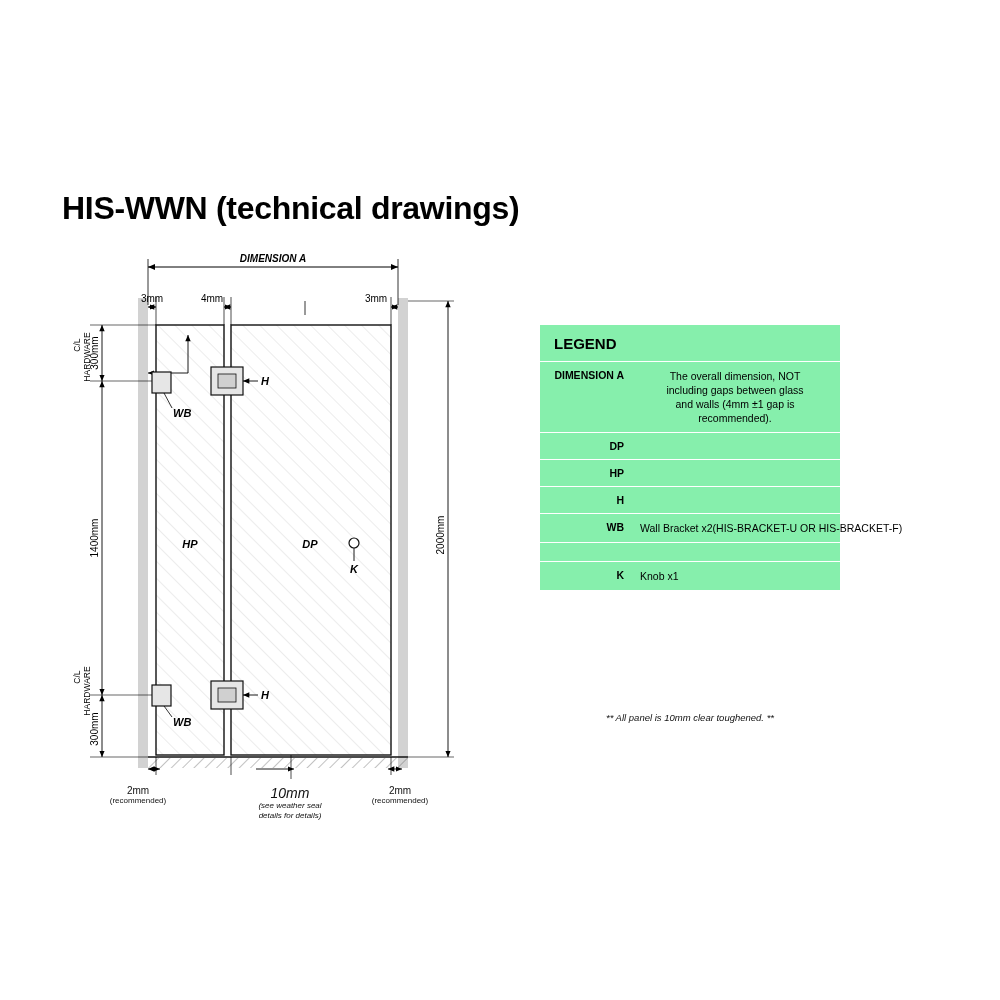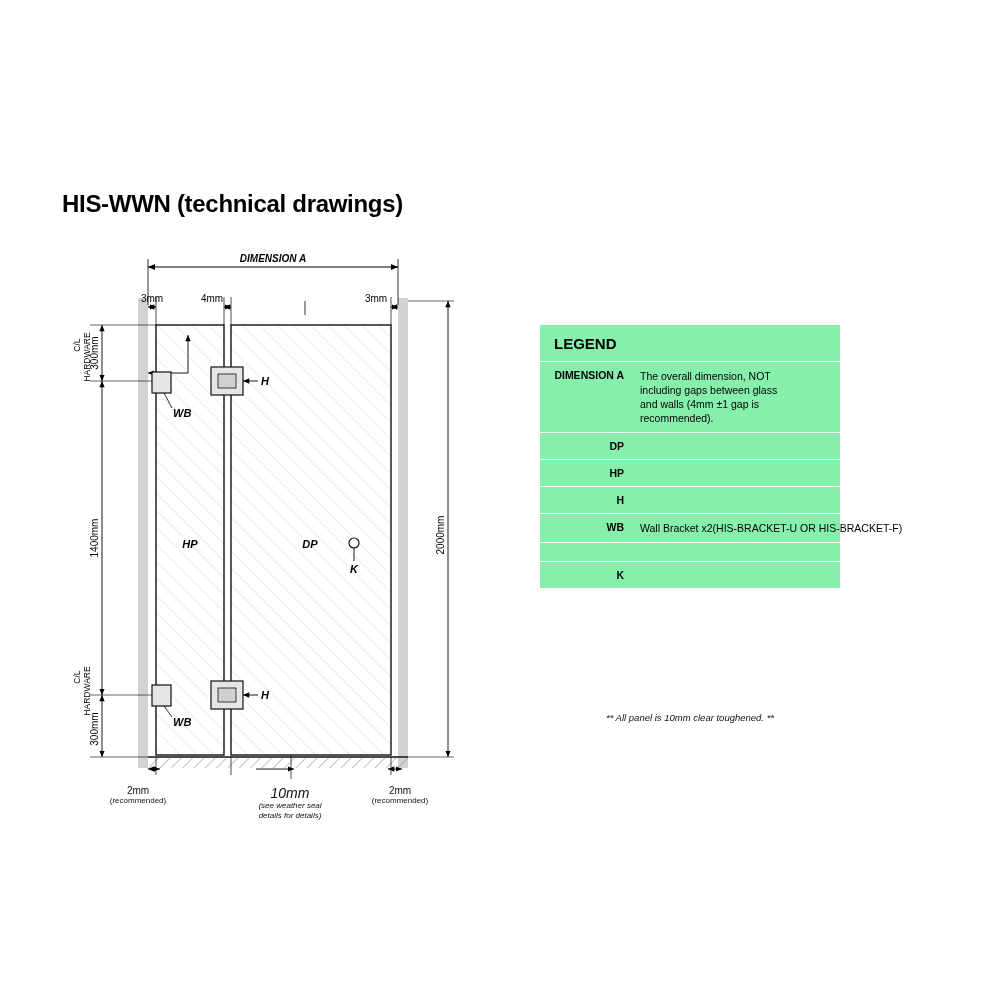--- a/index.html
+++ b/index.html
@@ -9,21 +9,21 @@
     font-family:"Liberation Sans", sans-serif;
     color:#111;
     position:relative;
     overflow:hidden;
   }
   .page{position:absolute;left:0;top:0;width:1000px;height:1000px;}
 
   
   #page-title{
     position:absolute;left:62px;top:190px;
-    font-size:24px;font-weight:bold;letter-spacing:-0.3px;
+    font-size:32px;font-weight:bold;letter-spacing:-0.3px;
     color:#000;
   }
 
   
   .drawing{position:absolute;left:60px;top:245px;width:420px;height:600px;}
 
   svg{display:block;}
 
   
   .legend{
@@ -47,21 +47,21 @@
     font-size:10.5px;font-weight:bold;color:#000;
     box-sizing:border-box;
   }
   .legend-row .desc{
     flex:1 1 auto;
     padding:7px 10px 7px 8px;
     font-size:10.5px;line-height:14px;color:#000;
     box-sizing:border-box;
     white-space:pre-line;
   }
-  .legend-row.tall .desc{line-height:14px;}
+  .legend-row.tall .desc{line-height:14px;text-align:center;}
   .legend-row.overflow .desc{white-space:nowrap;}
   .legend-row.empty{min-height:18px;}
 
   
   .dimtext{font-family:"Liberation Sans", sans-serif;font-size:10px;}
   .dimtext-i{font-family:"Liberation Sans", sans-serif;font-size:10px;font-style:italic;font-weight:bold;}
   .lbl-b{font-family:"Liberation Sans", sans-serif;font-size:11px;font-weight:bold;font-style:italic;}
   .small{font-family:"Liberation Sans", sans-serif;font-size:8.5px;}
 </style>
 </head>
@@ -223,18 +223,19 @@
       <div class="desc">Wall Bracket x2(HIS-BRACKET-U OR HIS-BRACKET-F)</div>
     </div>
 
     <div class="legend-row empty">
       <div class="key"></div>
       <div class="desc"></div>
     </div>
 
     <div class="legend-row">
       <div class="key">K</div>
+      <div class="desc">Knob x1</div>
     </div>
   </div>
 
   <div style="position:absolute;left:540px;top:712px;width:300px;text-align:center;font-size:9.5px;font-style:italic;">** All panel is 10mm clear toughened. **</div>
 
 </div>
 
 </body></html>

